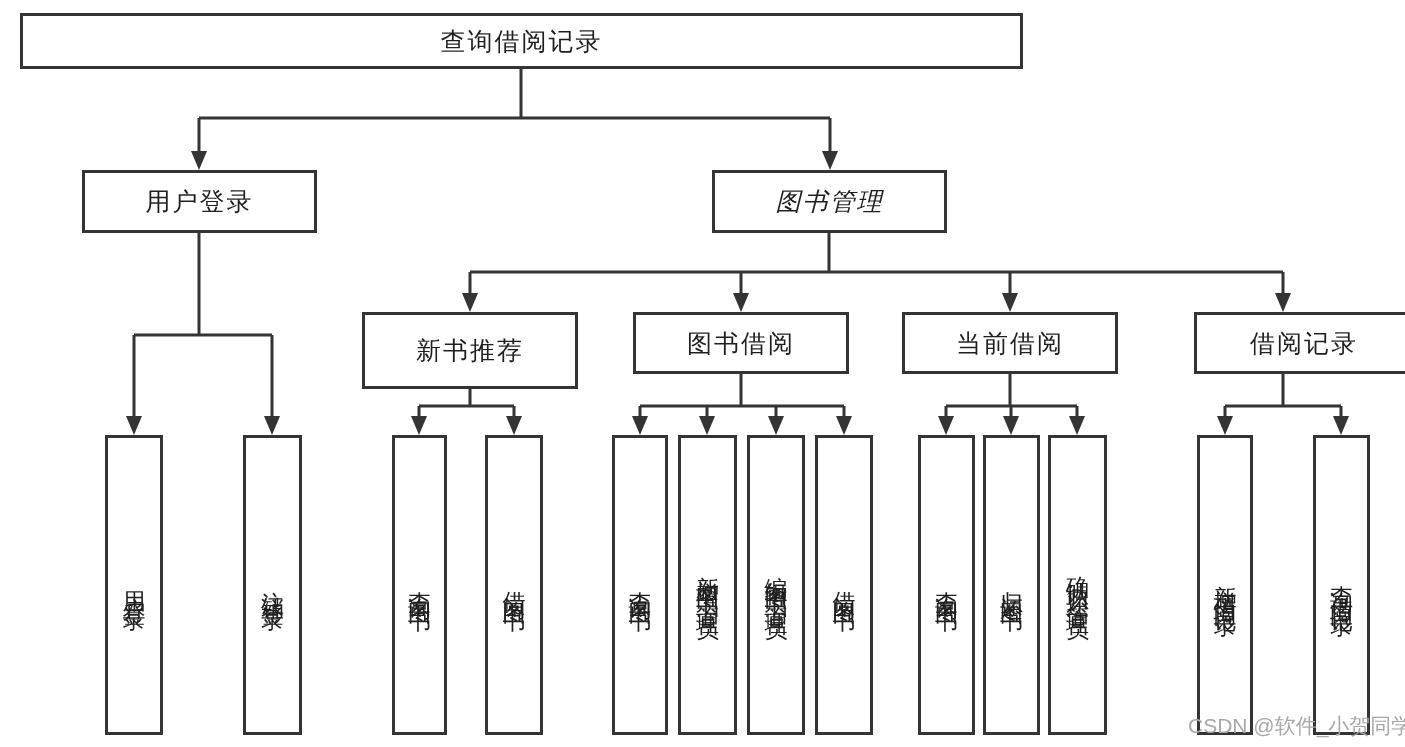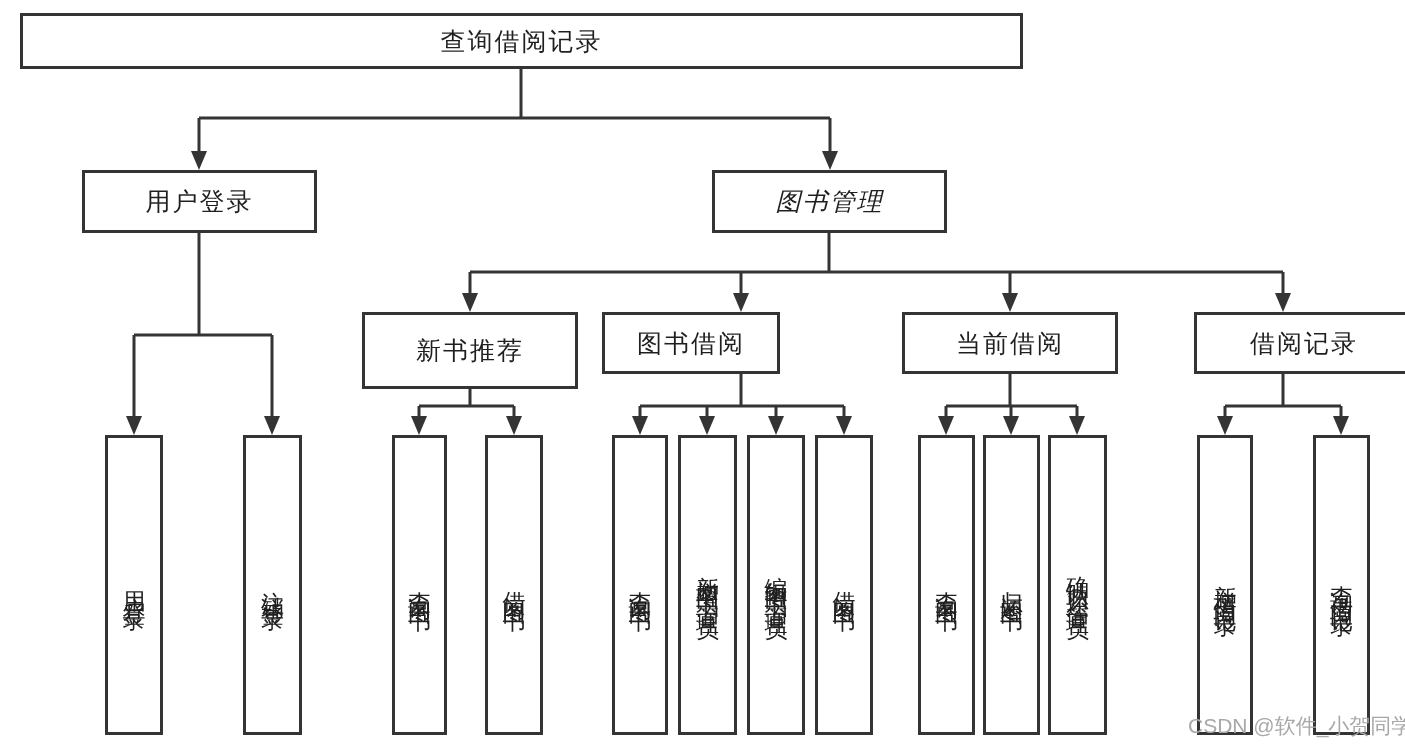--- a/index.html
+++ b/index.html
@@ -114,21 +114,21 @@
   <div class="hnode" style="left:82px; top:170px; width:235px; height:63px;">
     <span>用户登录</span>
   </div>
   <div class="hnode" style="left:712px; top:170px; width:235px; height:63px;font-style:italic;">
     <span>图书管理</span>
   </div>
 
   <div class="hnode" style="left:362px; top:312px; width:216px; height:77px;">
     <span>新书推荐</span>
   </div>
-  <div class="hnode" style="left:602px; top:312px; width:178px; height:62px;">
+  <div class="hnode" style="left:633px; top:312px; width:216px; height:62px;">
     <span>图书借阅</span>
   </div>
   <div class="hnode" style="left:902px; top:312px; width:216px; height:62px;">
     <span>当前借阅</span>
   </div>
   <div class="hnode" style="left:1173px; top:312px; width:220px; height:62px;margin-left:21px;">
     <span>借阅记录</span>
   </div>
 
   <div class="leaf" style="left:105px; width:58px;">

